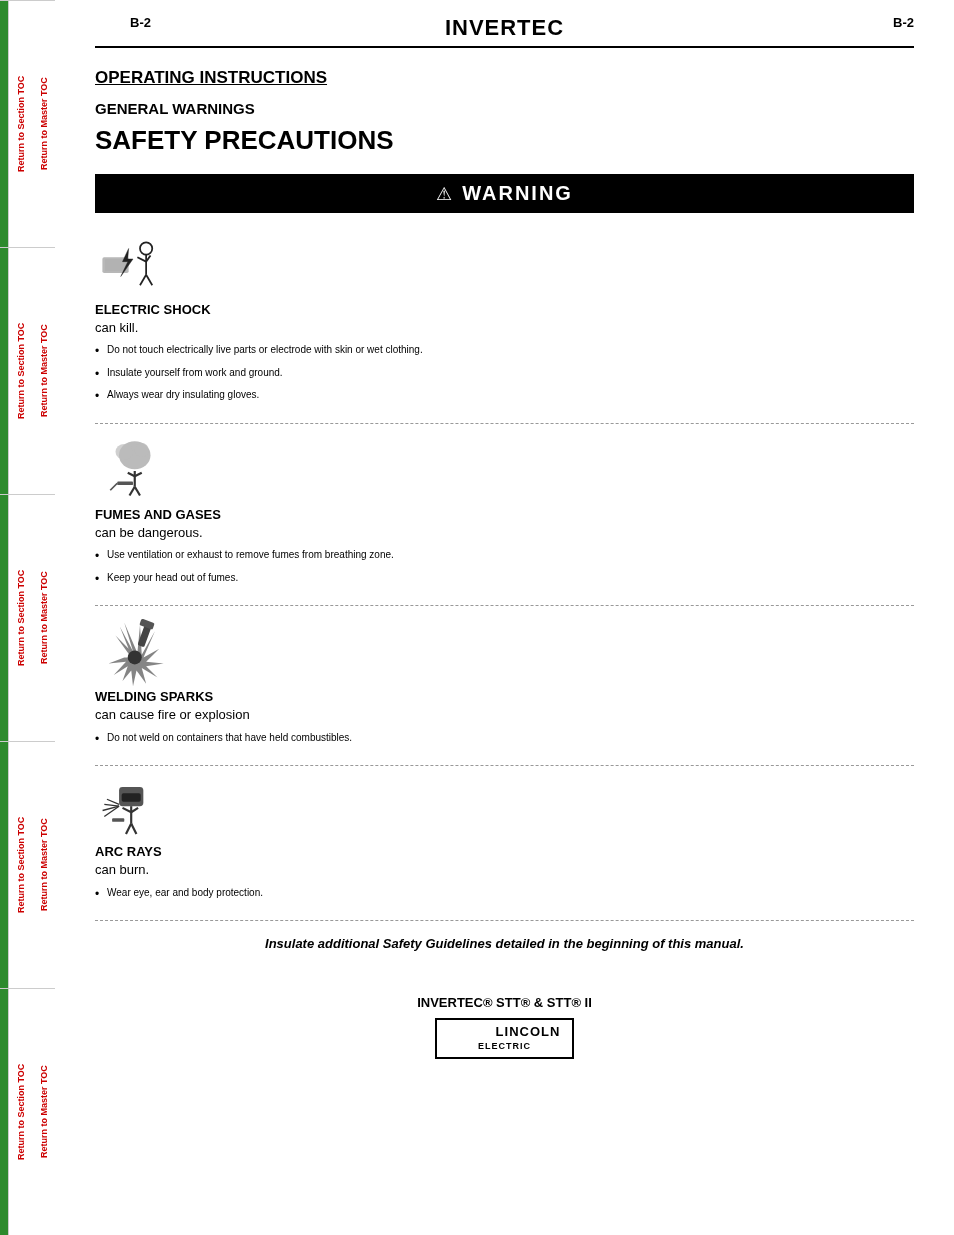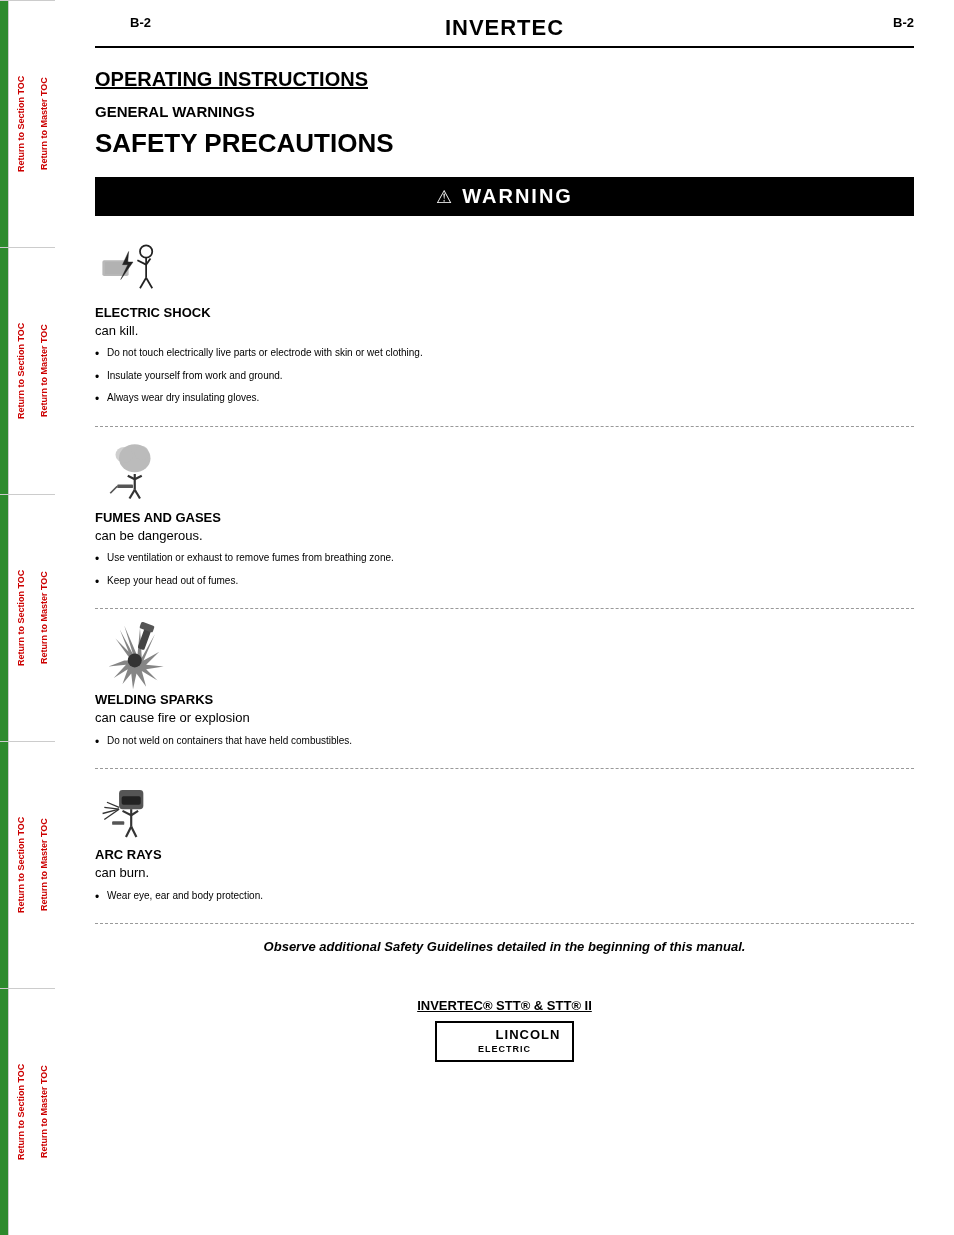--- a/index.html
+++ b/index.html
@@ -81,21 +81,21 @@
     .page-title {
       font-size: 22px;
       font-weight: bold;
       letter-spacing: 1px;
       text-align: center;
       flex: 1;
     }
 
     
     .section-title {
-      font-size: 20px;
+      font-size: 17px;
       font-weight: bold;
       margin-bottom: 12px;
       text-decoration: underline;
     }
     .intro-text {
       font-size: 13px;
       font-weight: bold;
       margin-bottom: 18px;
       line-height: 1.5;
     }
@@ -186,21 +186,20 @@
     .footer-note {
       font-size: 13px;
       font-weight: bold;
       text-align: center;
       margin: 15px 0 40px;
       font-style: italic;
     }
     .footer-brand {
       text-align: center;
       margin-top: 44px;
-      text-decoration: underline;
     }
     .footer-brand-name {
       font-size: 13px;
       font-weight: bold;
       margin-bottom: 8px;
     }
     .lincoln-logo {
       display: inline-block;
       border: 2px solid #000;
       padding: 4px 12px;
@@ -395,21 +394,21 @@
       <div class="warning-heading">
         <strong>ARC RAYS</strong><br>
         <span>can burn.</span>
       </div>
       <ul class="warning-items">
         <li>Wear eye, ear and body protection.</li>
       </ul>
     </div>
   </div>
 
-  <div class="footer-note">Observe additional Safety Guidelines detailed in the beginning of this manual.</div>
+  <div class="footer-note">Insulate additional Safety Guidelines detailed in the beginning of this manual.</div>
 
   <div class="footer-brand">
     <div class="footer-brand-name">INVERTEC® STT® &amp; STT® II</div>
     <div class="lincoln-logo">
       <div class="lincoln-name">LINCOLN</div>
       <div class="electric-text">ELECTRIC</div>
     </div>
   </div>
 
 </div>

